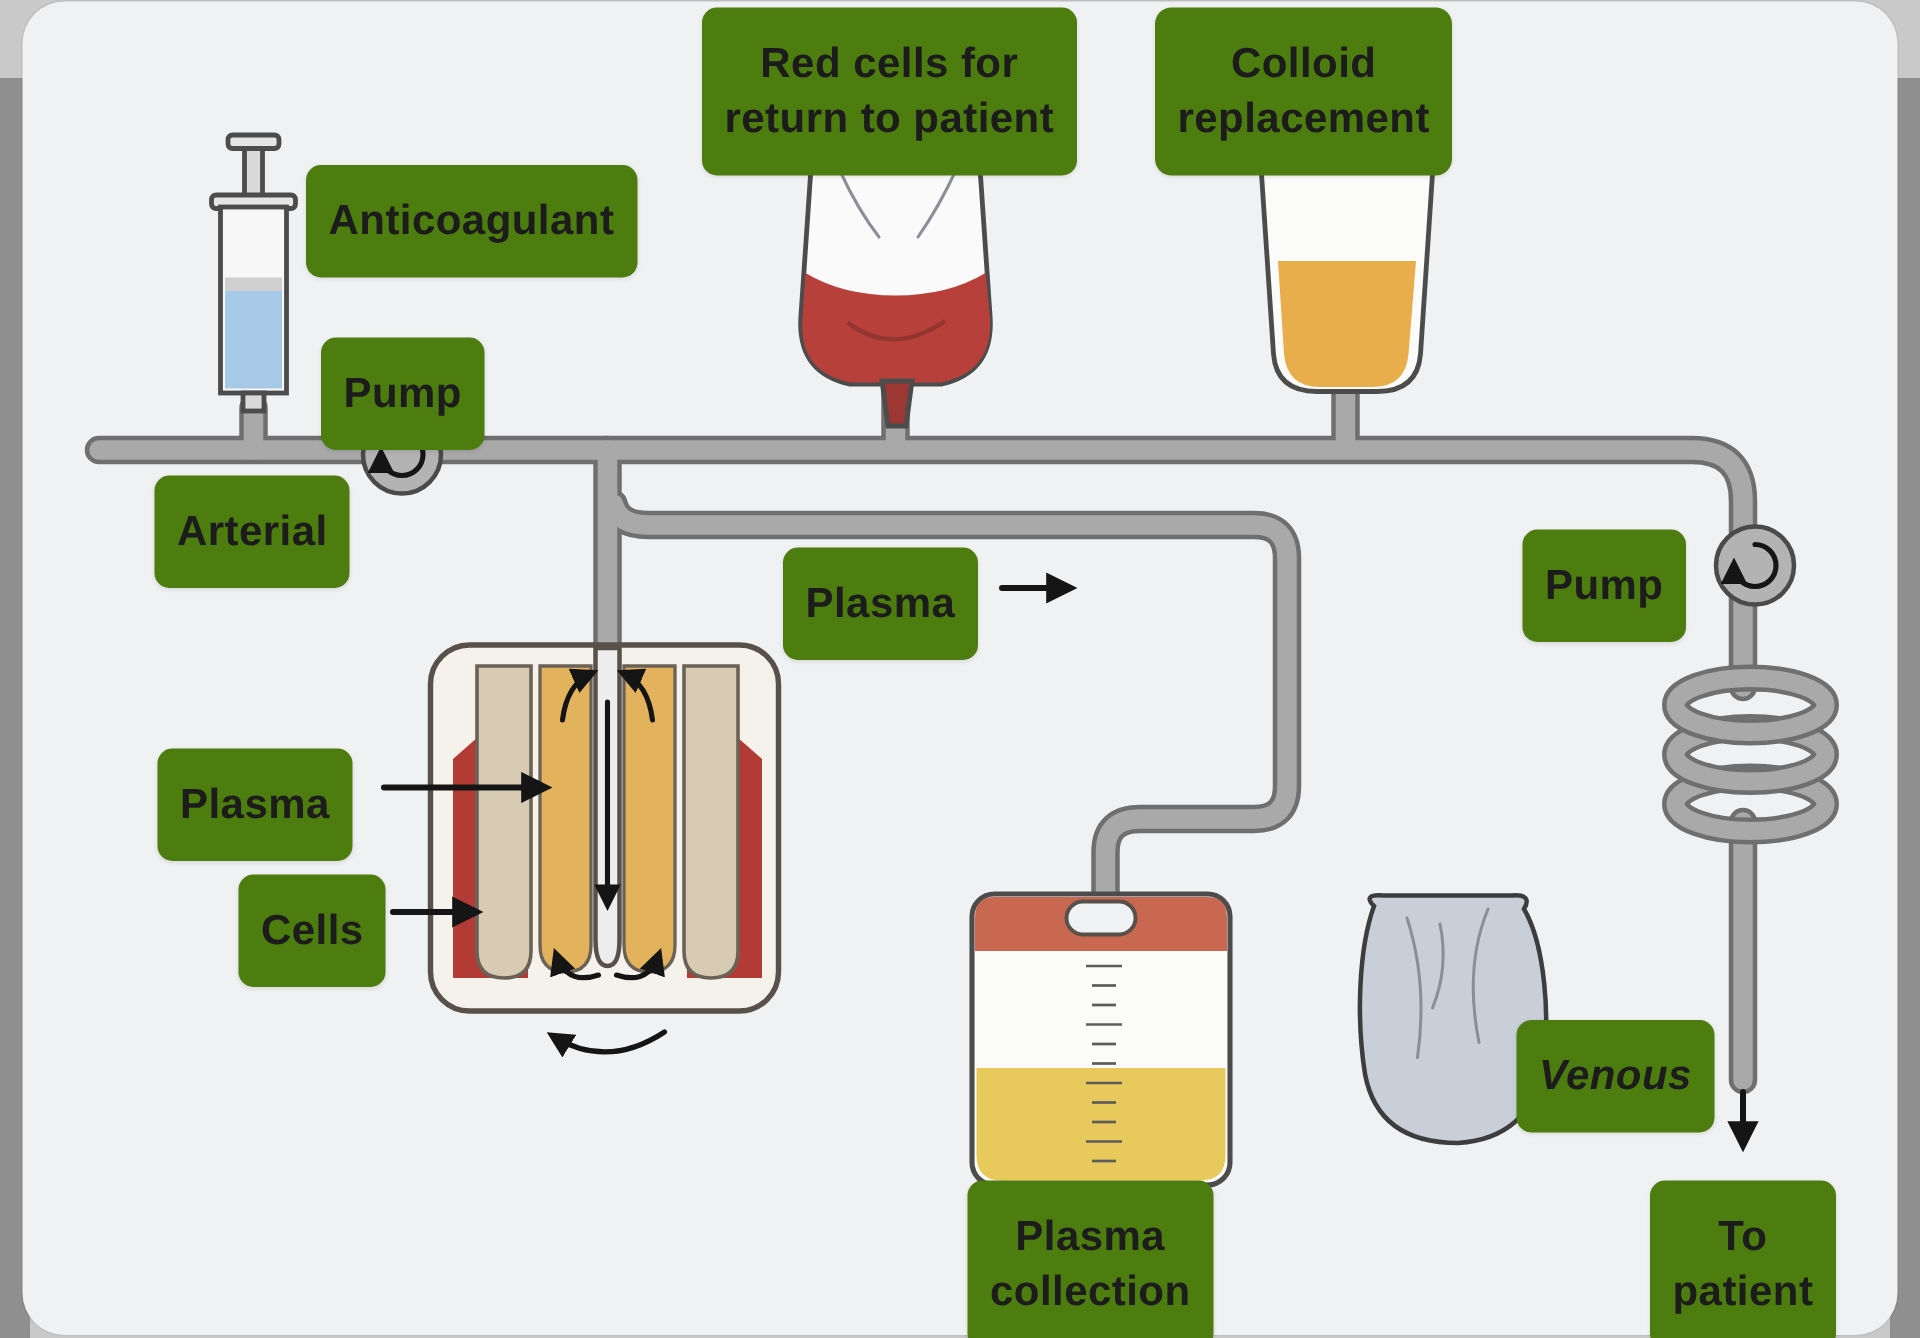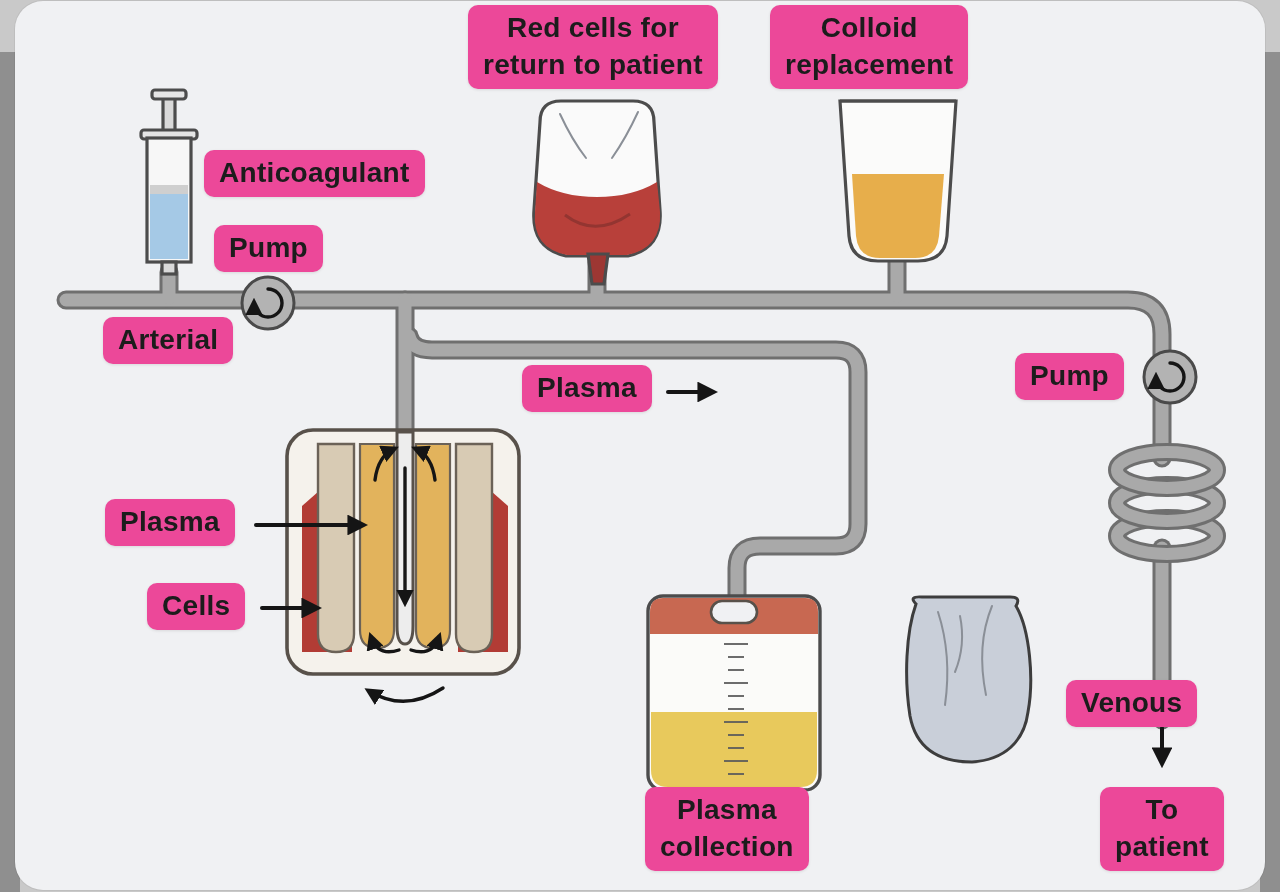--- a/index.html
+++ b/index.html
@@ -4,21 +4,21 @@
 <style>
   html,body{margin:0;padding:0;}
   #stage{position:relative;width:1280px;height:892px;background:#c9c9c9;overflow:hidden;
          font-family:"Liberation Sans", sans-serif;}
   .side-strip{position:absolute;top:52px;bottom:0;width:20px;background:#8f8f8f;}
   #strip-left{left:0;}
   #strip-right{right:0;}
   #card{position:absolute;left:15px;right:15px;top:1px;bottom:2px;border-radius:28px;
         background:#f0f1f3;box-shadow:0 0 0 1px rgba(0,0,0,.05);}
   svg{position:absolute;left:0;top:0;}
-  .lbl{position:absolute;background:#ec4899;border-radius:10px;padding:5px 15px;
+  .lbl{position:absolute;background:#4d7c0f;border-radius:10px;padding:19px 15px;
        font-size:28px;line-height:1.32;font-weight:700;color:#1c1c1c;
        white-space:pre-line;box-shadow:0 1px 3px rgba(0,0,0,.10);letter-spacing:.3px;}
   .lbl.center{text-align:center;}
   .tube-outer{fill:none;stroke:#6f6f6f;stroke-width:19;stroke-linecap:round;}
   .tube-inner{fill:none;stroke:#a9a9a9;stroke-width:13;stroke-linecap:round;}
   .blk{fill:none;stroke:#151515;stroke-width:4;stroke-linecap:round;}
   .blk-thin{fill:none;stroke:#151515;stroke-width:3.4;stroke-linecap:round;}
   .outline{stroke:#4c4c4c;stroke-width:3.2;}
   .crease{fill:none;stroke:#8a8f97;stroke-width:2;stroke-linecap:round;}
 </style>
@@ -147,27 +147,27 @@
     <g>
       <path class="blk" d="M 256 525 L 362 525" marker-end="url(#ah)"></path>
       <path class="blk" d="M 262 608 L 316 608" marker-end="url(#ah)"></path>
       <path class="blk" d="M 668 392 L 712 392" marker-end="url(#ah)"></path>
       <path class="blk" d="M 1162 728 L 1162 762" marker-end="url(#ah)"></path>
     </g>
   </svg>
 
   <div class="lbl center" style="left:468px;top:5px;">Red cells for
 return to patient</div>
-  <div class="lbl center" style="left:770px;top:5px;">Colloid
+  <div class="lbl center" style="left:770px;top:5px;border-radius:11px;">Colloid
 replacement</div>
-  <div class="lbl" style="left:204px;top:110px;margin-top:40px;">Anticoagulant</div>
+  <div class="lbl" style="left:204px;top:110px;">Anticoagulant</div>
   <div class="lbl" style="left:214px;top:225px;">Pump</div>
   <div class="lbl" style="left:103px;top:317px;text-align:center;">Arterial</div>
   <div class="lbl" style="left:522px;top:365px;">Plasma</div>
   <div class="lbl" style="left:1015px;top:353px;">Pump</div>
   <div class="lbl" style="left:105px;top:499px;">Plasma</div>
-  <div class="lbl" style="left:147px;top:583px;">Cells</div>
-  <div class="lbl" style="left:1066px;top:680px;">Venous</div>
+  <div class="lbl" style="left:159px;top:583px;">Cells</div>
+  <div class="lbl" style="left:1011px;top:680px;font-style:italic;">Venous</div>
   <div class="lbl center" style="left:645px;top:787px;">Plasma
 collection</div>
   <div class="lbl center" style="left:1100px;top:787px;">To
 patient</div>
 </div>
 
 </body></html>

